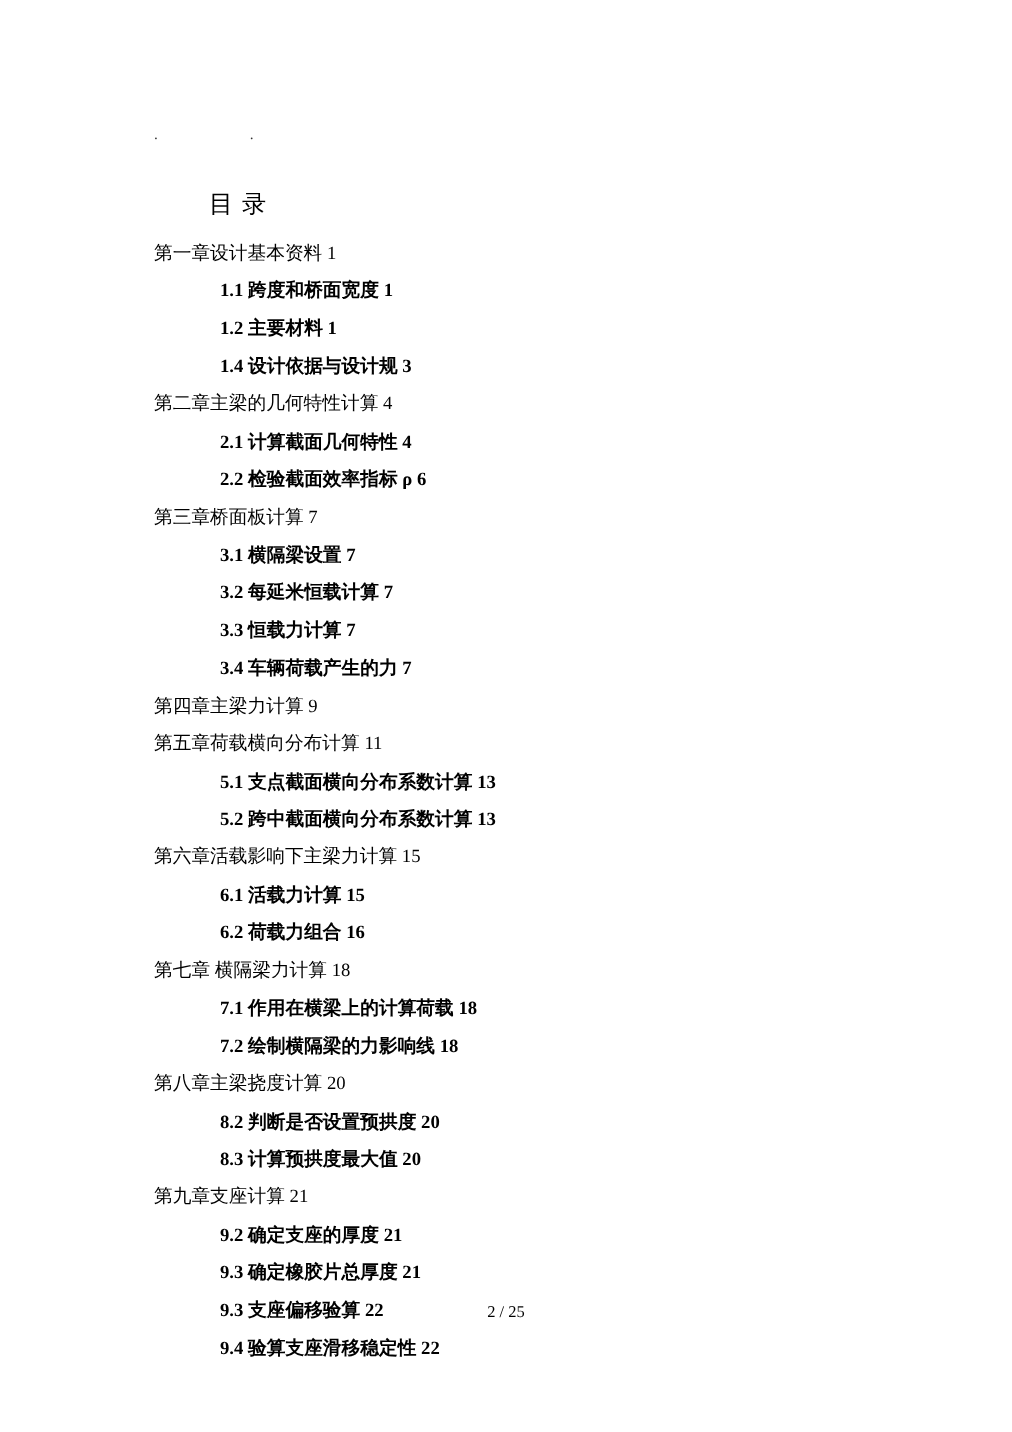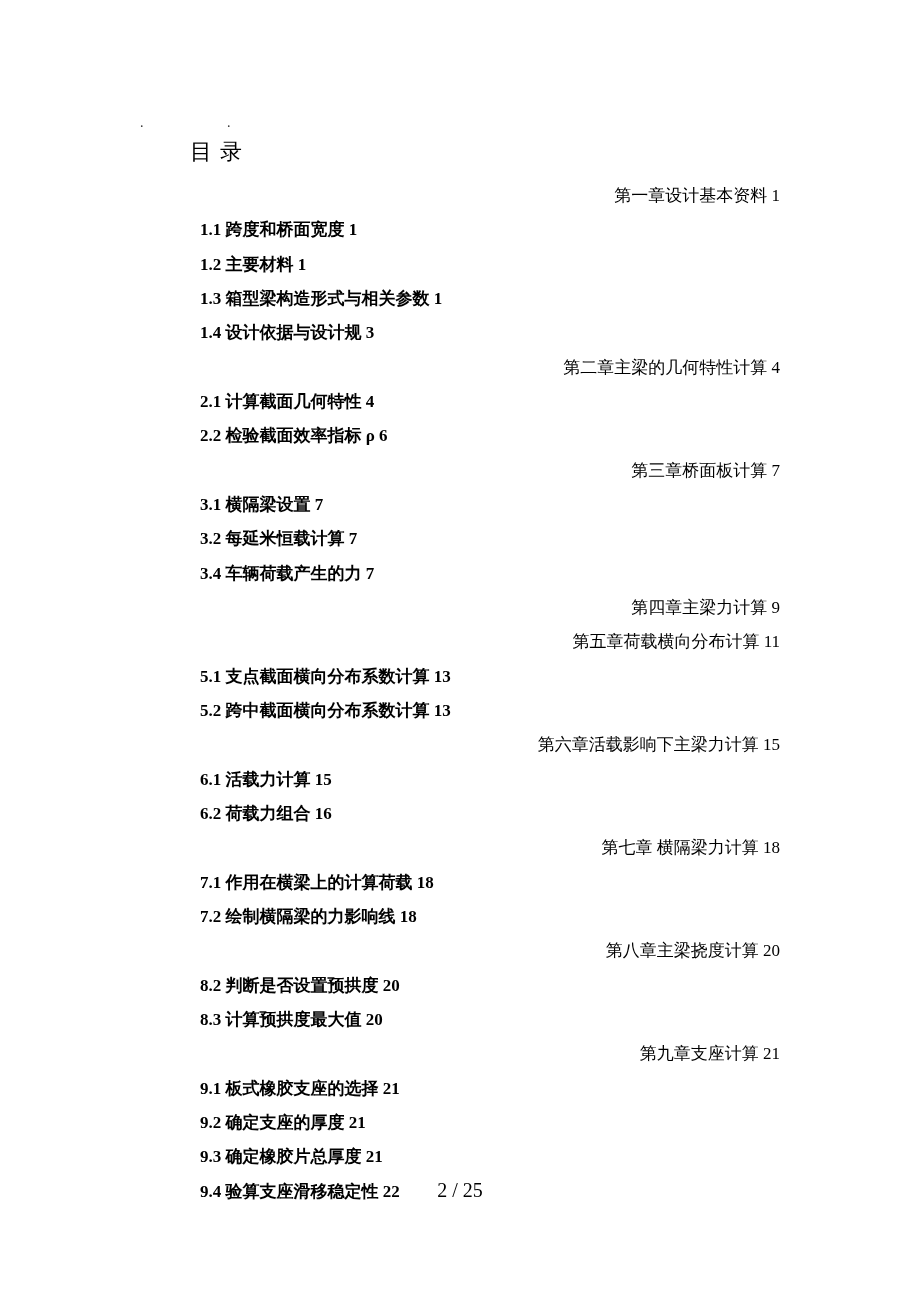--- a/index.html
+++ b/index.html
@@ -22,82 +22,81 @@
       top: 115px;
       left: 140px;
       font-size: 14px;
       color: #333;
       letter-spacing: 40px;
     }
     .title {
       font-size: 22px;
       color: #000;
       margin-left: 50px;
-      margin-top: 22px;
+      margin-top: 56px;
       margin-bottom: 12px;
       letter-spacing: 8px;
     }
     .toc-line {
       font-size: 17px;
       color: #000;
       line-height: 2.02;
       white-space: nowrap;
     }
     .level-1 {
       margin-left: 0;
-      text-align: right;
     }
     .level-2 {
       margin-left: 60px;
       font-weight: bold;
     }
     .page-number {
       position: absolute;
       bottom: 100px;
       left: 0;
       right: 0;
       text-align: center;
-      font-size: 20px;
+      font-size: 15px;
       color: #000;
     }
   </style>
 </head>
 <body>
 
 <div class="dots">.  .</div>
 
 <div class="page">
   <div class="title">目录</div>
   <div id="toc-container">
       <div class="toc-line level-1">第一章设计基本资料 1</div>
       <div class="toc-line level-2">1.1 跨度和桥面宽度 1</div>
       <div class="toc-line level-2">1.2 主要材料 1</div>
-      <div class="toc-line level-2">1.3 箱型梁构造形式与相关参数 1</div>
       <div class="toc-line level-2">1.4 设计依据与设计规 3</div>
       <div class="toc-line level-1">第二章主梁的几何特性计算 4</div>
       <div class="toc-line level-2">2.1 计算截面几何特性 4</div>
       <div class="toc-line level-2">2.2 检验截面效率指标 ρ 6</div>
       <div class="toc-line level-1">第三章桥面板计算 7</div>
       <div class="toc-line level-2">3.1 横隔梁设置 7</div>
       <div class="toc-line level-2">3.2  每延米恒载计算 7</div>
+      <div class="toc-line level-2">3.3 恒载力计算 7</div>
       <div class="toc-line level-2">3.4 车辆荷载产生的力 7</div>
       <div class="toc-line level-1">第四章主梁力计算 9</div>
       <div class="toc-line level-1">第五章荷载横向分布计算 11</div>
       <div class="toc-line level-2">5.1  支点截面横向分布系数计算 13</div>
       <div class="toc-line level-2">5.2 跨中截面横向分布系数计算 13</div>
       <div class="toc-line level-1">第六章活载影响下主梁力计算 15</div>
       <div class="toc-line level-2">6.1 活载力计算 15</div>
       <div class="toc-line level-2">6.2 荷载力组合 16</div>
       <div class="toc-line level-1">第七章  横隔梁力计算 18</div>
       <div class="toc-line level-2">7.1 作用在横梁上的计算荷载 18</div>
       <div class="toc-line level-2">7.2 绘制横隔梁的力影响线 18</div>
       <div class="toc-line level-1">第八章主梁挠度计算 20</div>
       <div class="toc-line level-2">8.2 判断是否设置预拱度 20</div>
       <div class="toc-line level-2">8.3  计算预拱度最大值 20</div>
       <div class="toc-line level-1">第九章支座计算 21</div>
-      <div class="toc-line level-2">9.1 板式橡胶支座的选择 21</div>
       <div class="toc-line level-2">9.2 确定支座的厚度 21</div>
       <div class="toc-line level-2">9.3 确定橡胶片总厚度 21</div>
+      <div class="toc-line level-2">9.3 支座偏移验算 22</div>
       <div class="toc-line level-2">9.4 验算支座滑移稳定性 22</div>
     </div>
 </div>
 
 <div class="page-number">2  / 25</div>
 
 </body></html>

